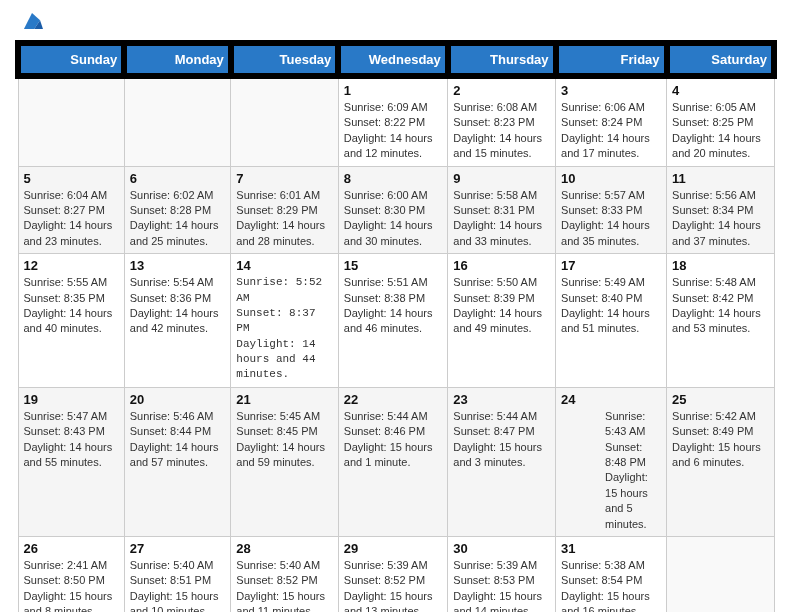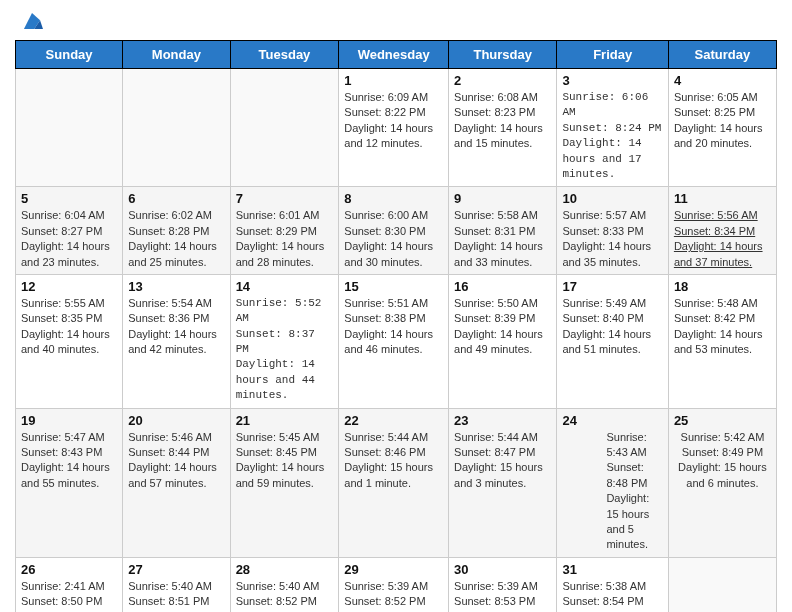--- a/index.html
+++ b/index.html
@@ -45,24 +45,24 @@
     }
     table {
       width: 100%;
       border-collapse: collapse;
       font-size: 11px;
     }
     thead tr th {
       background-color: #2979c7;
       color: #fff;
       padding: 6px 4px;
-      text-align: center;
+      text-align: right;
       font-size: 13px;
       font-weight: bold;
-      border: 1px solid #000000;
+      border: 6px solid #000000;
     }
     tbody tr td {
       border: 1px solid #ccc;
       vertical-align: top;
       padding: 4px 5px;
       width: 113px;
       min-height: 80px;
       background: #fff;
     }
     tbody tr:nth-child(even) td {
@@ -127,21 +127,21 @@
 Daylight: 14 hours and 12 minutes.</div>
         </td>
         <td>
           <div class="day-number">2</div>
           <div class="day-info" style="white-space: pre-line;">Sunrise: 6:08 AM
 Sunset: 8:23 PM
 Daylight: 14 hours and 15 minutes.</div>
         </td>
         <td>
           <div class="day-number">3</div>
-          <div class="day-info" style="white-space: pre-line; font-family: Liberation Mono, monospace;">Sunrise: 6:06 AM
+          <div class="day-info" style="white-space: pre-line;">Sunrise: 6:06 AM
 Sunset: 8:24 PM
 Daylight: 14 hours and 17 minutes.</div>
         </td>
         <td>
           <div class="day-number">4</div>
           <div class="day-info" style="white-space: pre-line;">Sunrise: 6:05 AM
 Sunset: 8:25 PM
 Daylight: 14 hours and 20 minutes.</div>
         </td>
       </tr>
@@ -177,21 +177,21 @@
 Daylight: 14 hours and 33 minutes.</div>
         </td>
         <td>
           <div class="day-number">10</div>
           <div class="day-info" style="white-space: pre-line;">Sunrise: 5:57 AM
 Sunset: 8:33 PM
 Daylight: 14 hours and 35 minutes.</div>
         </td>
         <td>
           <div class="day-number">11</div>
-          <div class="day-info" style="white-space: pre-line; text-decoration: underline;">Sunrise: 5:56 AM
+          <div class="day-info" style="white-space: pre-line;">Sunrise: 5:56 AM
 Sunset: 8:34 PM
 Daylight: 14 hours and 37 minutes.</div>
         </td>
       </tr>
       <tr>
         <td>
           <div class="day-number">12</div>
           <div class="day-info" style="white-space: pre-line;">Sunrise: 5:55 AM
 Sunset: 8:35 PM
 Daylight: 14 hours and 40 minutes.</div>
@@ -265,21 +265,21 @@
 Daylight: 15 hours and 3 minutes.</div>
         </td>
         <td>
           <div class="day-number">24</div>
           <div class="day-info" style="white-space: pre-line; margin-left: 44px;">Sunrise: 5:43 AM
 Sunset: 8:48 PM
 Daylight: 15 hours and 5 minutes.</div>
         </td>
         <td>
           <div class="day-number">25</div>
-          <div class="day-info" style="white-space: pre-line; text-align: center;">Sunrise: 5:42 AM
+          <div class="day-info" style="white-space: pre-line;">Sunrise: 5:42 AM
 Sunset: 8:49 PM
 Daylight: 15 hours and 6 minutes.</div>
         </td>
       </tr>
       <tr>
         <td>
           <div class="day-number">26</div>
           <div class="day-info" style="white-space: pre-line;">Sunrise: 2:41 AM
 Sunset: 8:50 PM
 Daylight: 15 hours and 8 minutes.</div>

